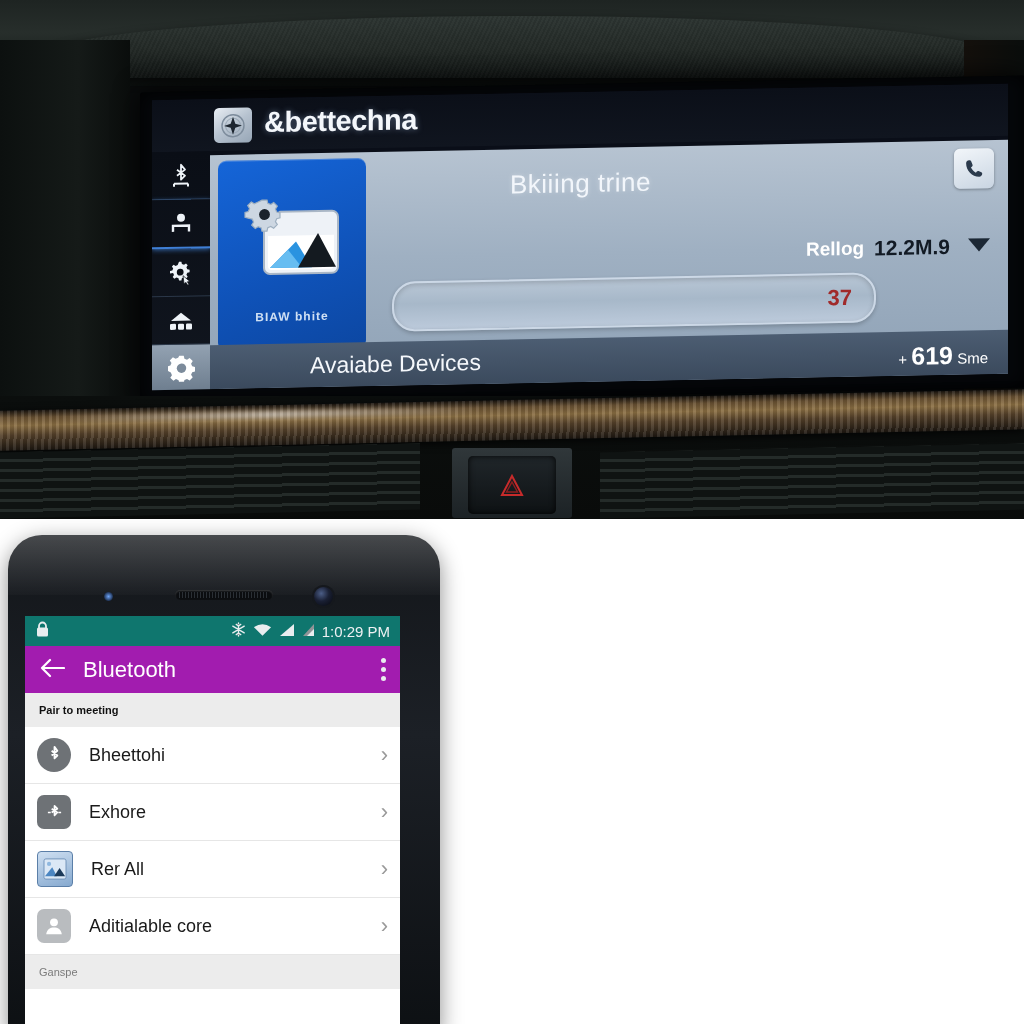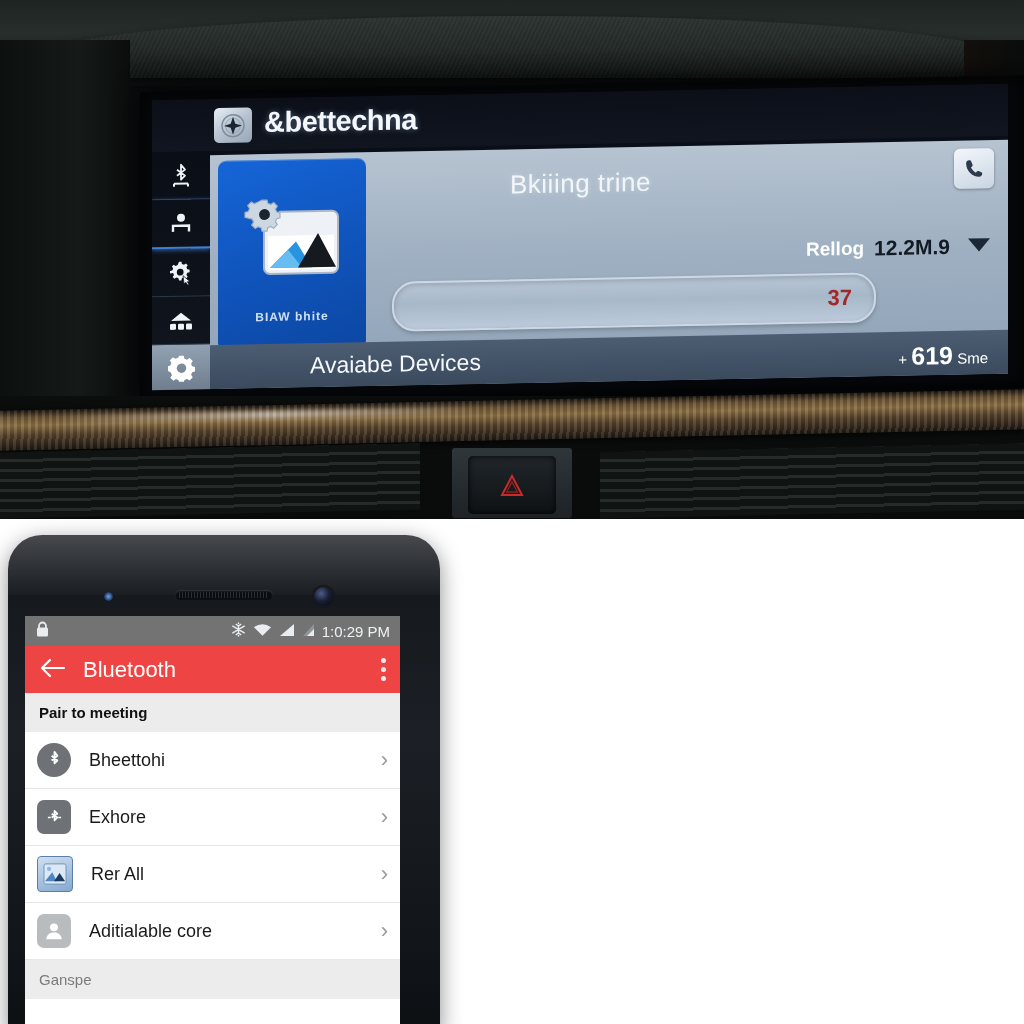--- a/index.html
+++ b/index.html
@@ -113,28 +113,28 @@
     border-radius:5px;background:#0b0d10;
     box-shadow:inset 0 1px 2px rgba(255,255,255,.2);}
   .earpiece::after{content:"";position:absolute;inset:2px 4px;
     background:repeating-linear-gradient(90deg,#2a2f35 0 1px,#0b0d10 1px 3px);}
   .cam{position:absolute;left:306px;top:52px;width:19px;height:19px;border-radius:50%;
     background:radial-gradient(circle at 38% 34%,#4b5d86 0%,#1a2034 45%,#05070c 100%);
     box-shadow:0 0 0 2px #15181d;}
   .phone-screen{position:absolute;left:17px;top:81px;width:375px;height:420px;
     background:#ffffff;overflow:hidden;}
 
-  .statusbar{height:30px;background:#737373;display:flex;align-items:center;
+  .statusbar{height:30px;background:#0f766e;display:flex;align-items:center;
     padding:0 10px;color:#eef1f3;font-size:15px;}
   .sb-right{margin-left:auto;display:flex;align-items:center;gap:7px;}
-  .appbar{height:47px;background:#ef4444;display:flex;align-items:center;padding:0 14px;}
+  .appbar{height:47px;background:#a21caf;display:flex;align-items:center;padding:0 14px;}
   .appbar-title{color:#fff;font-size:22px;margin-left:18px;}
   .kebab{margin-left:auto;display:flex;flex-direction:column;gap:4px;}
   .kebab i{width:5px;height:5px;border-radius:50%;background:#e9ecee;display:block;}
-  .sec-head{background:#ececec;padding:11px 14px;font-size:15px;color:#2b2b2b;}
+  .sec-head{background:#ececec;padding:11px 14px;font-size:11px;color:#2b2b2b;}
   .sec-head.bold{font-weight:bold;color:#111;}
   .sec-head.muted{color:#7b7b7b;}
   .li{height:56px;display:flex;align-items:center;padding:0 12px;background:#fff;
     border-bottom:1px solid #e6e6e6;}
   .li-icon{width:34px;height:34px;display:flex;align-items:center;justify-content:center;
     flex:0 0 34px;}
   .li-icon.circ{border-radius:50%;background:#6e7276;}
   .li-icon.rsq{border-radius:7px;background:#6e7276;}
   .li-icon.img{border-radius:4px;background:linear-gradient(160deg,#cfe0f2,#86a9cf);
     border:1px solid #5b7fa8;}

